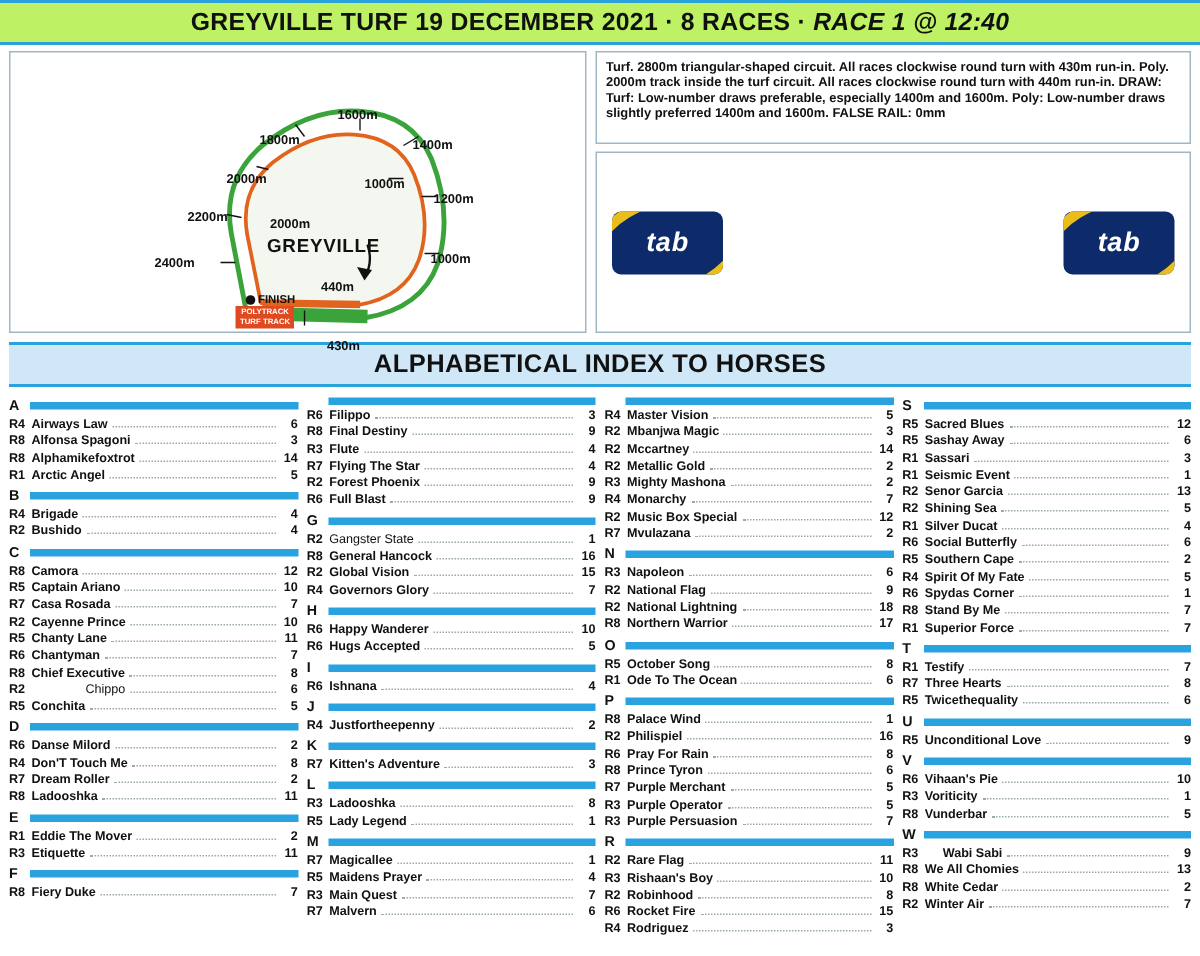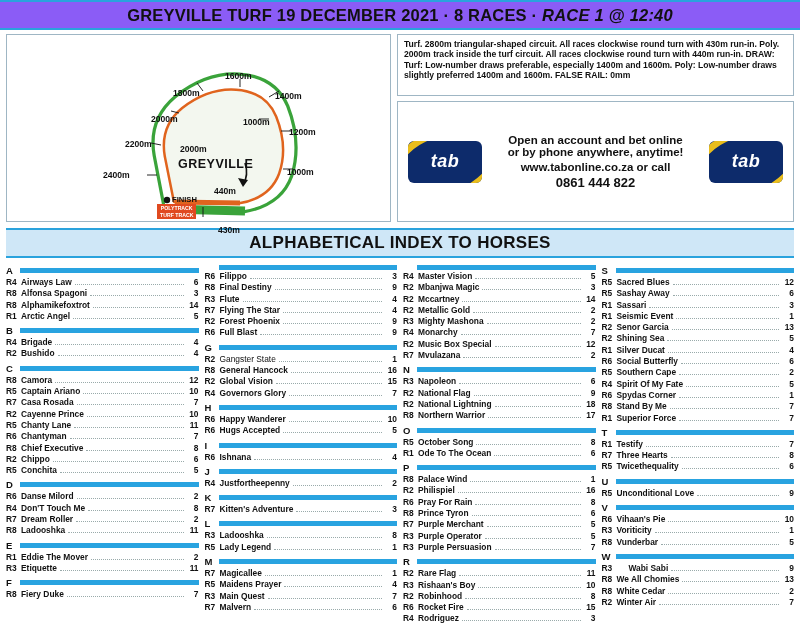--- a/index.html
+++ b/index.html
@@ -9,21 +9,21 @@
     font-family: "Liberation Sans", sans-serif;
     background: #ffffff;
     color: #111;
     overflow: hidden;
   }
   .page { position: relative; width:800px; height:637px; }
 
   
   .titlebar {
     height: 30px;
-    background: #8b5cf6;
+    background: #bef264;
     border-top: 2px solid #2aa3dd;
     border-bottom: 2px solid #2aa3dd;
     display:flex; align-items:center; justify-content:center;
   }
   .titlebar .t {
     font-weight: bold;
     font-size: 16.5px;
     letter-spacing: .2px;
     color:#111;
     font-family: "Liberation Sans", sans-serif;
@@ -209,26 +209,20 @@
       </div>
     </div>
 
     <div class="rightcol">
       <div class="notes">Turf. 2800m triangular-shaped circuit. All races clockwise round turn with 430m run-in. Poly. 2000m track inside the turf circuit. All races clockwise round turn with 440m run-in. DRAW: Turf: Low-number draws preferable, especially 1400m and 1600m. Poly: Low-number draws slightly preferred 1400m and 1600m. FALSE RAIL: 0mm</div>
       <div class="tabbox">
         <div class="tablogo">
           <div class="swoosh"></div>
           <div class="txt">tab</div>
         </div>
-        <div class="tabmsg">
-          <div class="l1">Open an account and bet online</div>
-          <div class="l2">or by phone anywhere, anytime!</div>
-          <div class="l3">www.tabonline.co.za or call</div>
-          <div class="l4">0861 444 822</div>
-        </div>
         <div class="tablogo">
           <div class="swoosh"></div>
           <div class="txt">tab</div>
         </div>
       </div>
     </div>
   </div>
 
   <div class="indexhead">
     <span>ALPHABETICAL INDEX TO HORSES</span>
@@ -326,21 +320,21 @@
             <span class="no">7</span>
           </div>
           <div class="row">
             <span class="rc">R8</span>
             <span style="font-weight: bold;">Chief Executive</span>
             <span class="dot"></span>
             <span class="no">8</span>
           </div>
           <div class="row">
             <span class="rc">R2</span>
-            <span style="font-weight: bold;">Chippo</span>
+            <span style="font-weight: normal; margin-left: 36px;">Chippo</span>
             <span class="dot"></span>
             <span class="no">6</span>
           </div>
           <div class="row">
             <span class="rc">R5</span>
             <span style="font-weight: bold;">Conchita</span>
             <span class="dot"></span>
             <span class="no">5</span>
           </div>
         </div>

